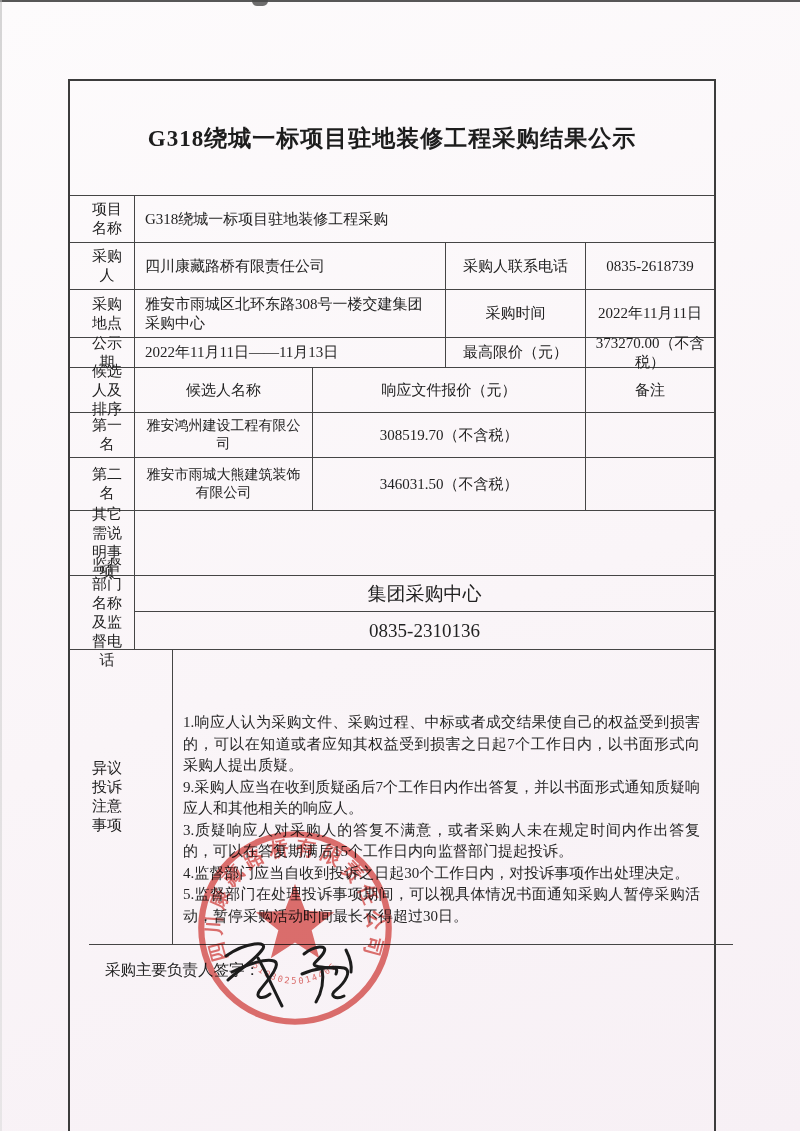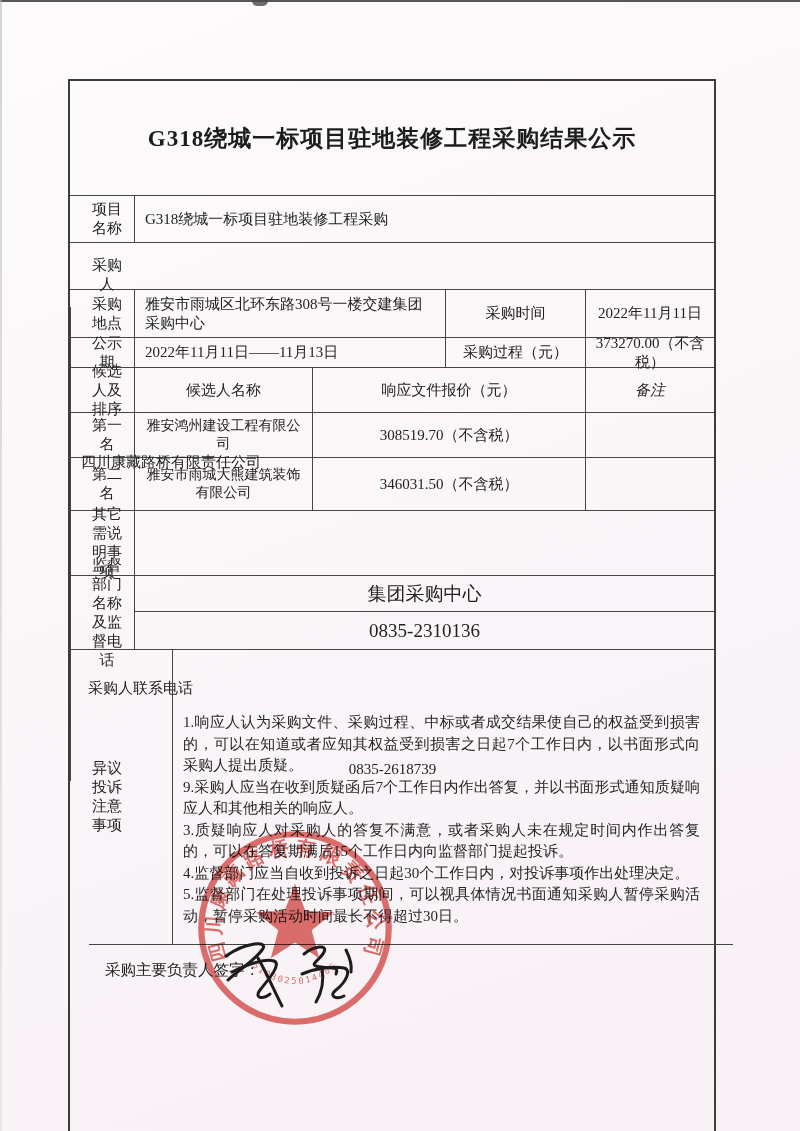--- a/index.html
+++ b/index.html
@@ -25,33 +25,33 @@
   .cell { border-left:1.5px solid #454545; display:flex; align-items:center; font-size:15px; line-height:19px; }
   .cell.fc { border-left:none;padding-left:16px; }
   .lbl { width:64px; justify-content:center; text-align:center; padding:2px 6px; flex:0 0 64px; }
   .val-left { padding:2px 10px; text-align:left; }
   .ctr { justify-content:center; text-align:center; padding:2px 6px; }
 
   .r-title { height:114px; display:flex; align-items:center; justify-content:center; }
   .title-text { font-size:23px; font-weight:bold; letter-spacing:1px; color:#1d1d1d; }
 
   .r1 { height:47px; }
-  .r2 { height:47px;flex-direction:column; }
+  .r2 { height:47px; }
   .r3 { height:48px;justify-content:space-between; }
   .r4 { height:30px; }
   .w-main { width:311px; flex:0 0 311px; }
   .w-sub  { width:140px; flex:0 0 140px; }
   .w-last { flex:1 1 auto; }
 
   .r5 { height:45px; }
   .r6 { height:45px; }
   .r7 { height:53px; }
   .c-name { width:178px; flex:0 0 178px; }
   .c-price { width:273px; flex:0 0 273px; }
-  .c-remark { flex:1 1 auto;font-style:italic; }
+  .c-remark { flex:1 1 auto; }
   .c-name.small { font-size:14px; line-height:18px; }
 
   .r8 { height:65px; }
   .r9 { height:74px; }
   .sup-right { flex:1 1 auto; display:flex; flex-direction:column; }
   .sup-sub { flex:0 0 35px; display:flex; align-items:center; justify-content:center; font-size:19px; }
   .sup-sub.second { flex:1 1 auto; border-top:1.5px solid #454545; }
 
   .r10 { height:295px; }
   .objection-body { flex:1 1 auto; padding:62px 14px 10px 10px; display:block; align-items:flex-start;margin-left:38px; }
@@ -93,21 +93,21 @@
   <div class="row r3">
     <div class="cell fc lbl">采购地点</div>
     <div class="cell val-left w-main">雅安市雨城区北环东路308号一楼交建集团采购中心</div>
     <div class="cell ctr w-sub">采购时间</div>
     <div class="cell ctr w-last">2022年11月11日</div>
   </div>
 
   <div class="row r4">
     <div class="cell fc lbl">公示期</div>
     <div class="cell val-left w-main">2022年11月11日——11月13日</div>
-    <div class="cell ctr w-sub">采购过程（元）</div>
+    <div class="cell ctr w-sub">最高限价（元）</div>
     <div class="cell ctr w-last">373270.00（不含税）</div>
   </div>
 
   <div class="row r5">
     <div class="cell fc lbl">候选人及排序</div>
     <div class="cell ctr c-name">候选人名称</div>
     <div class="cell ctr c-price">响应文件报价（元）</div>
     <div class="cell ctr c-remark">备注</div>
   </div>
 

